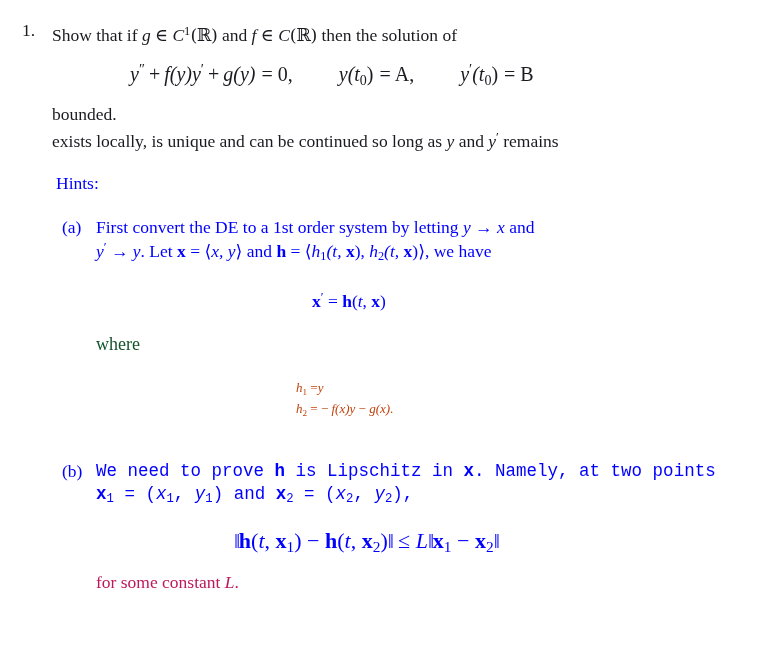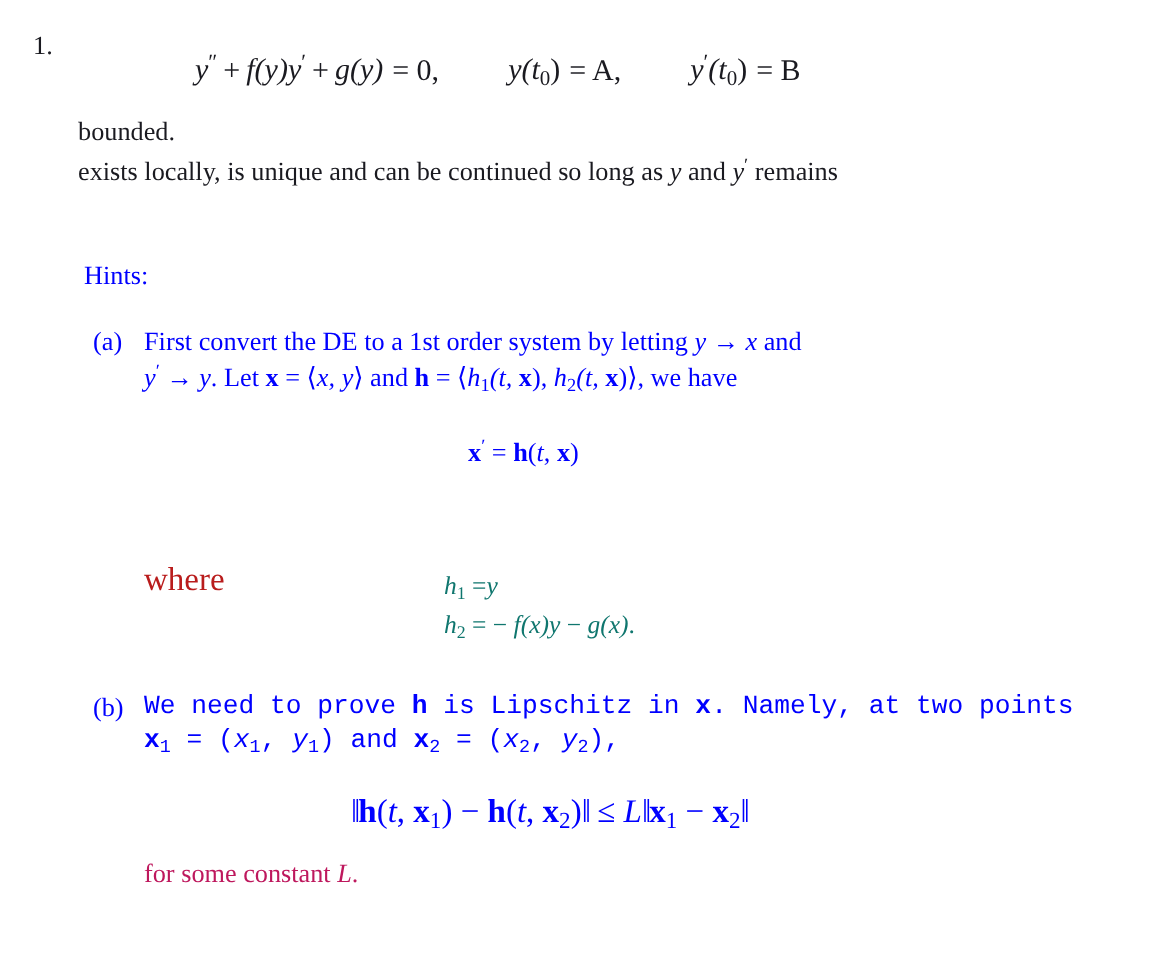--- a/index.html
+++ b/index.html
@@ -112,31 +112,30 @@
   .blue-eq {
     position: absolute;
     color: #0000ff;
     white-space: nowrap;
   }
 
   .where {
     position: absolute;
     left: 96px;
     top: 334px;
-    color: #b91c1c;
-    font-size: 22px;
-    margin-top: 39px;
+    color: #14532d;
+    font-size: 18px;
   }
 
   .hmath {
     position: absolute;
     left: 296px;
     top: 378px;
-    color: #0f766e;
-    font-size: 17px;
+    color: #c2410c;
+    font-size: 13px;
     line-height: 1.52;
     white-space: nowrap;
   }
   .hmath .row { display: block; }
 
   .eq-x {
     left: 312px;
     top: 290px;
     font-size: 17.5px;
   }
@@ -161,20 +160,21 @@
 <body>
 
 <div class="page">
 
   <div class="prob">
 
     <span class="prob-num">1.</span>
 
     <div class="prob-body">
 
+      <div class="prob-line"><span>Show that if </span><span class="mi">g</span><span class="mr"> ∈ </span><span class="mi">C</span><span class="sup">1</span><span class="bb">(ℝ)</span><span> and </span><span class="mi">f</span><span class="mr"> ∈ </span><span class="mi">C</span><span class="bb">(ℝ)</span><span> then the solution of</span></div>
 
       <div class="display-eq"><span class="mi">y</span><span class="sup">″</span><span class="op">+</span><span class="mi">f(y)</span><span class="mi">y</span><span class="sup">′</span><span class="op">+</span><span class="mi">g(y)</span><span class="opw">= 0,</span><span class="eq-gap"></span><span class="mi">y</span><span class="mi">(t</span><span class="subr">0</span><span class="mr">)</span><span class="opw">= A,</span><span class="eq-gap"></span><span class="mi">y</span><span class="sup">′</span><span class="mi">(t</span><span class="subr">0</span><span class="mr">)</span><span class="opw">= B</span></div>
 
       <div class="para">
         <div class="prob-line">bounded.</div>
         <div class="prob-line"><span>exists locally, is unique and can be continued so long as </span><span class="mi">y</span><span> and </span><span class="mi">y</span><span class="sup">′</span><span> remains</span></div>
       </div>
 
     </div>
   </div>

